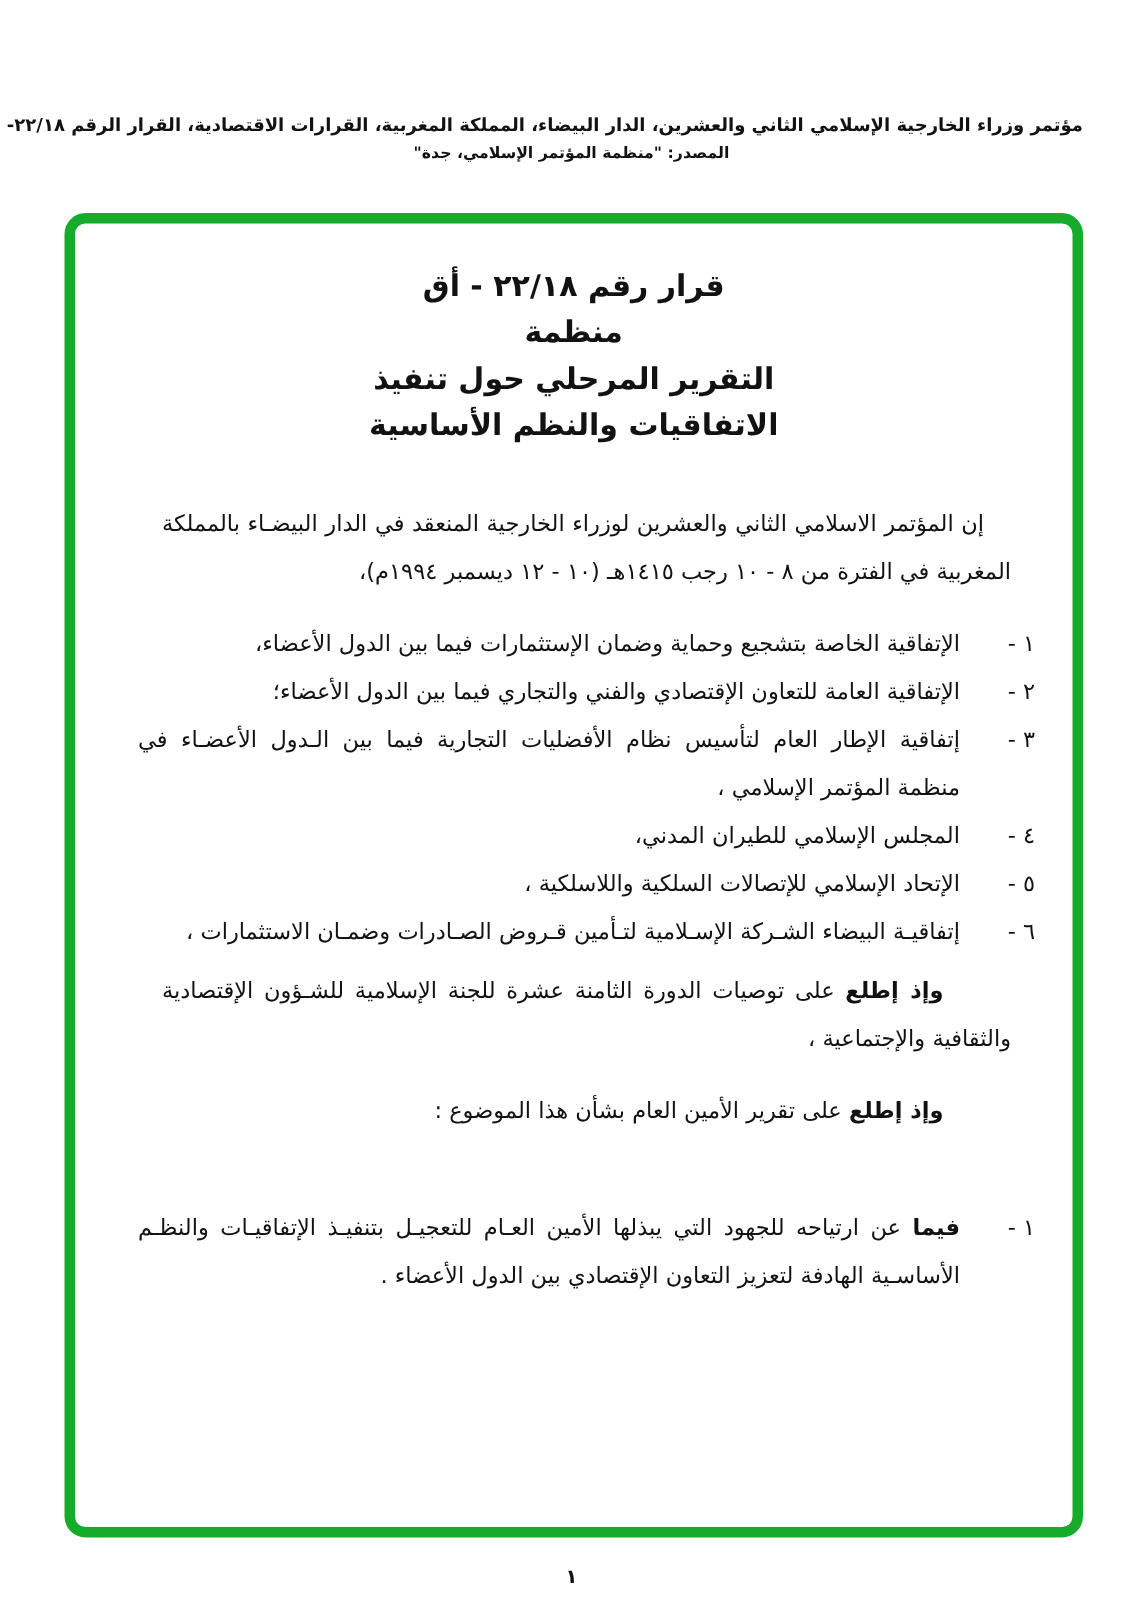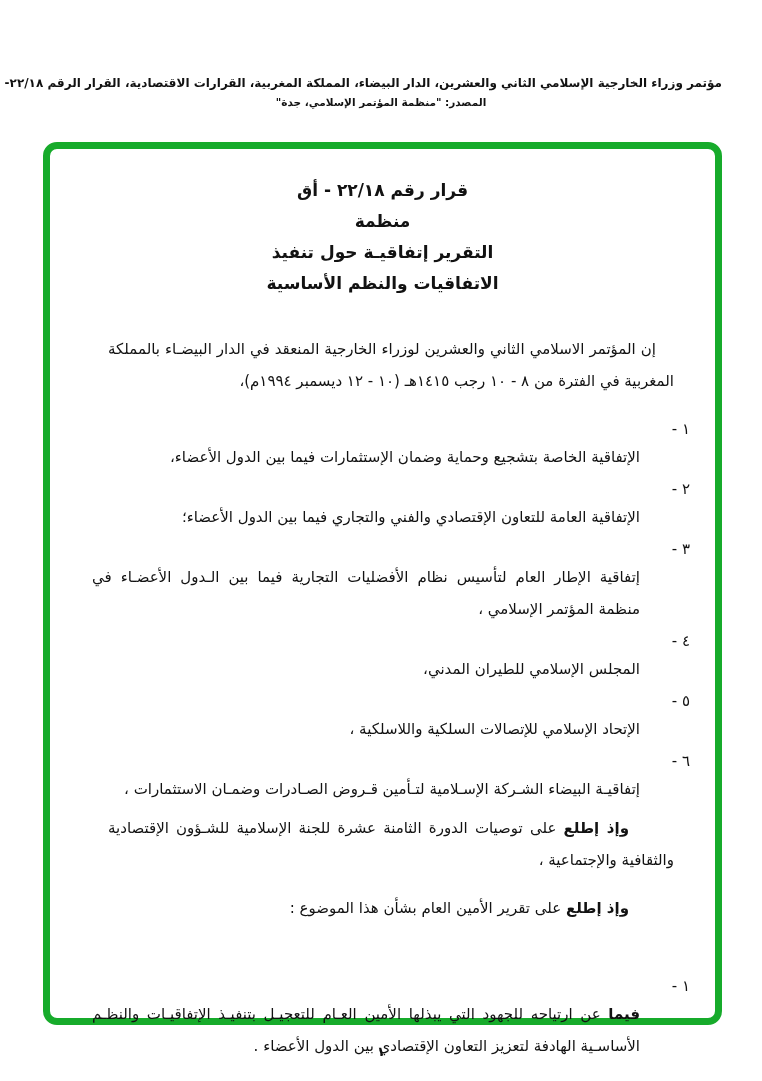--- a/index.html
+++ b/index.html
@@ -49,21 +49,21 @@
     box-sizing: border-box;
     border: 7px solid #17ab2b;
     border-radius: 14px;
     background: #ffffff;
   }
   
   .title-block {
     margin-top: 26px;
     text-align: center;
     font-weight: bold;
-    font-size: 17px;
+    font-size: 20px;
     line-height: 31px;
   }
   
   .doc-body {
     padding: 0 25px 0 42px; 
     font-size: 15px;
     line-height: 32px;
   }
   .para {
     margin: 16px;
@@ -86,21 +86,20 @@
     direction: rtl;
     margin: 0;
   }
   .num-item .marker {
     flex: 0 0 50px;
     white-space: nowrap;
   }
   .num-item .item-text {
     flex: 1 1 auto;
     text-align: justify;
-    margin-top: 28px;
   }
   .operative-list {
     margin-top: 46px;
   }
   
   .page-number {
     position: absolute;
     bottom: 22px;
     left: 0;
     right: 0;
@@ -117,21 +116,21 @@
   <div class="doc-header">
     <div class="hline1">مؤتمر وزراء الخارجية الإسلامي الثاني والعشرين، الدار البيضاء، المملكة المغربية، القرارات الاقتصادية، القرار الرقم ٢٢/١٨- أق</div>
     <div class="hline2">المصدر: "منظمة المؤتمر الإسلامي، جدة"</div>
   </div>
 
   <div class="green-box">
 
     <div class="title-block">
       <div>قرار رقم ٢٢/١٨ - أق</div>
       <div>منظمة</div>
-      <div>التقرير إتفاقيـة حول تنفيذ</div>
+      <div>التقرير المرحلي حول تنفيذ</div>
       <div>الاتفاقيات والنظم الأساسية</div>
     </div>
 
     <div class="doc-body">
 
       <p class="para opening">إن المؤتمر الاسلامي الثاني والعشرين لوزراء الخارجية المنعقد في الدار البيضـاء بالمملكة المغربية في الفترة من ٨ - ١٠ رجب ١٤١٥هـ (١٠ - ١٢ ديسمبر ١٩٩٤م)،</p>
 
 
       <div class="num-list">
         <div class="num-item">

